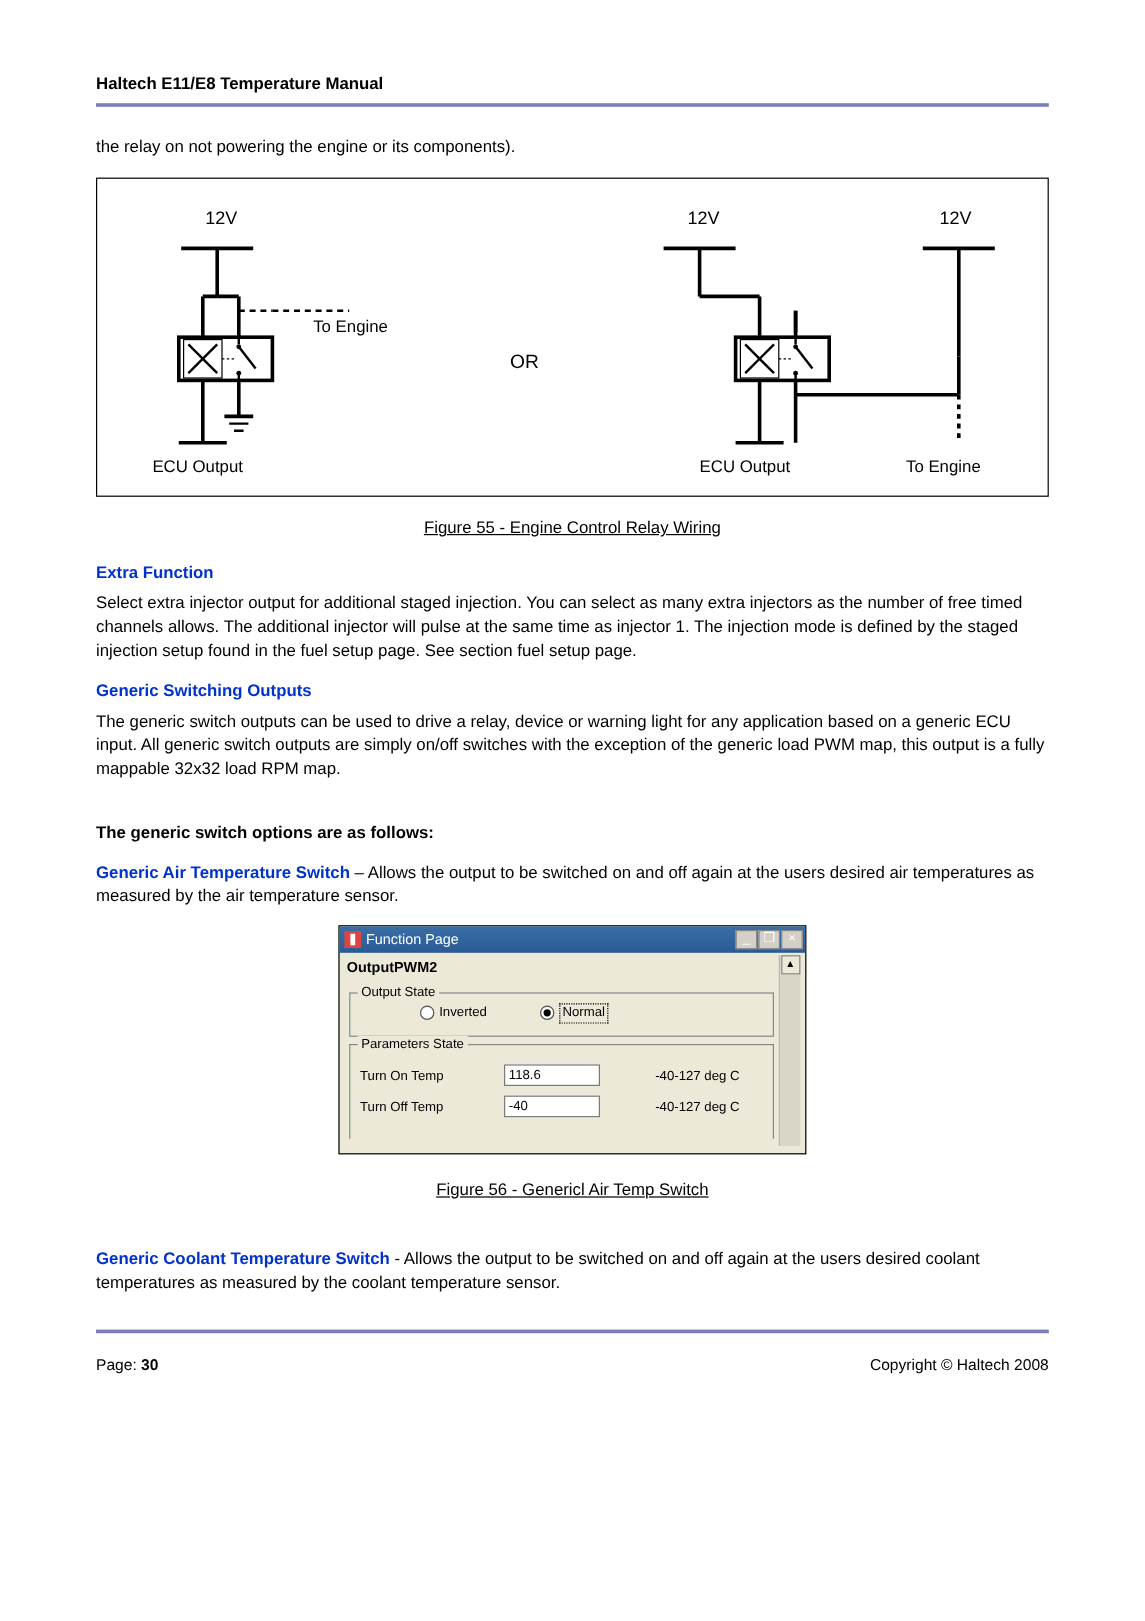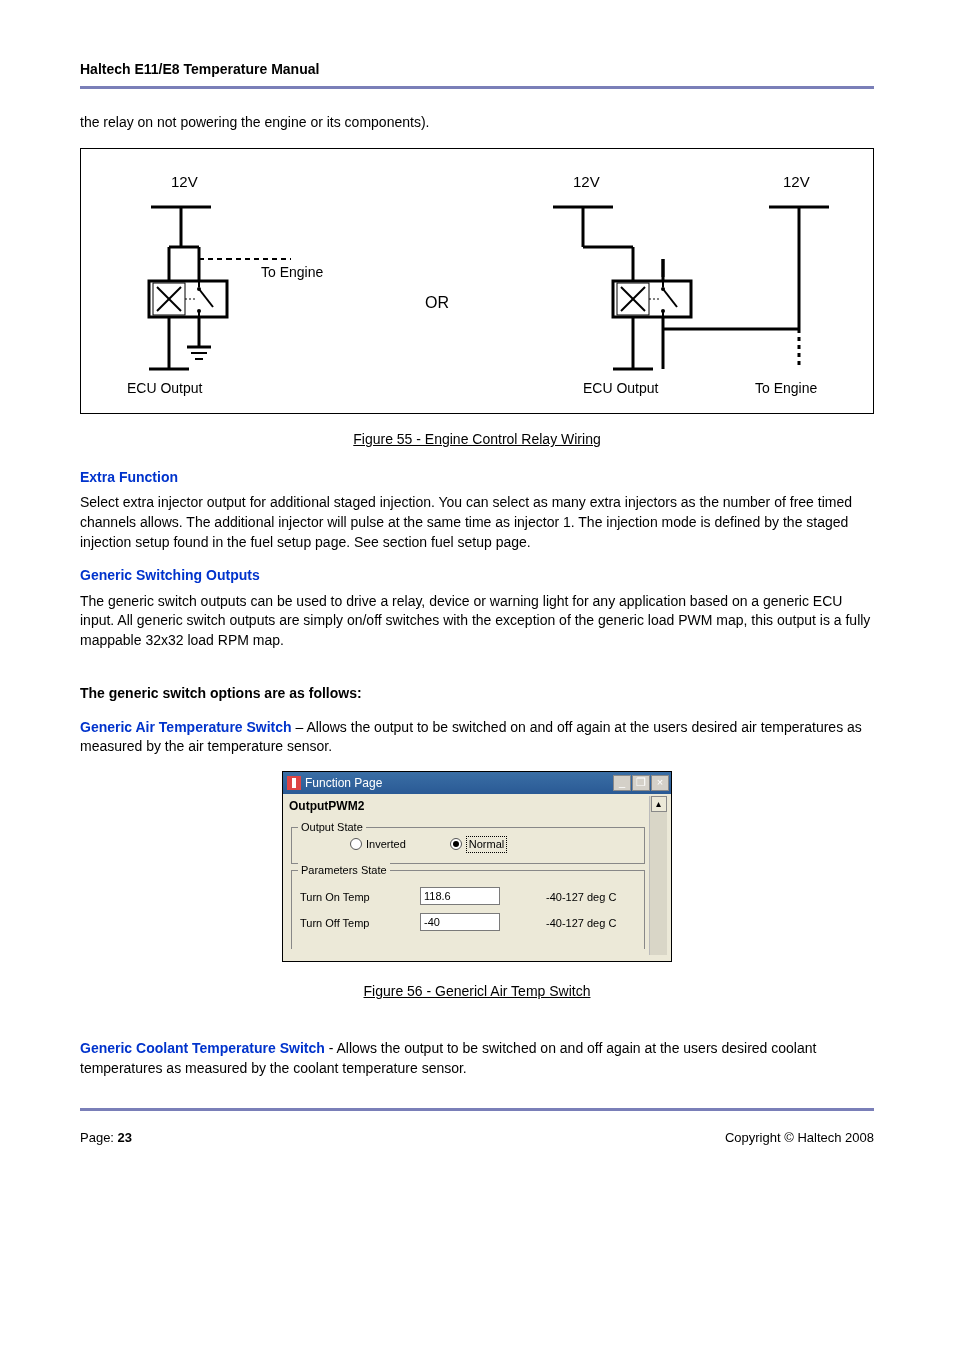--- a/index.html
+++ b/index.html
@@ -369,19 +369,19 @@
 <p class="caption">Figure 56 - Genericl Air Temp Switch</p>
 
 <br>
 <p class="para">
   <span class="inline-blue">Generic Coolant Temperature Switch</span><span> - Allows the output to be switched on and off again at the users desired coolant temperatures as measured by the coolant temperature sensor.</span>
 </p>
 
 <hr class="footer-rule">
 <div class="footer-row">
   <div>
-    <span>Page: </span><b>23</b>
+    <span>Page: </span><b>30</b>
   </div>
   <div>Copyright © Haltech 2008</div>
 </div>
 
 
 
 
 </body></html>

